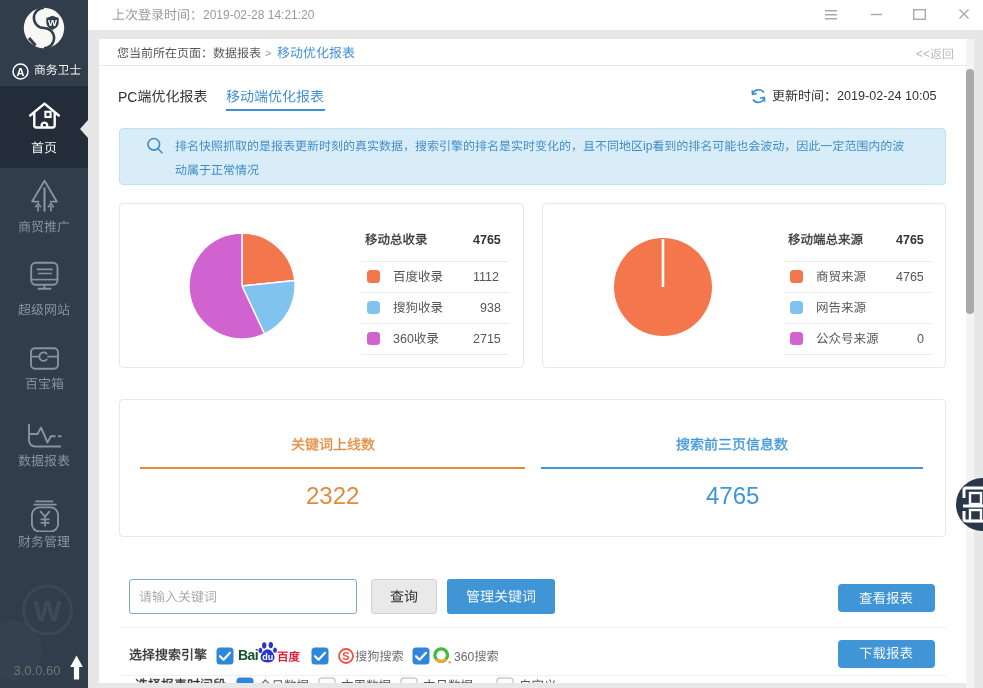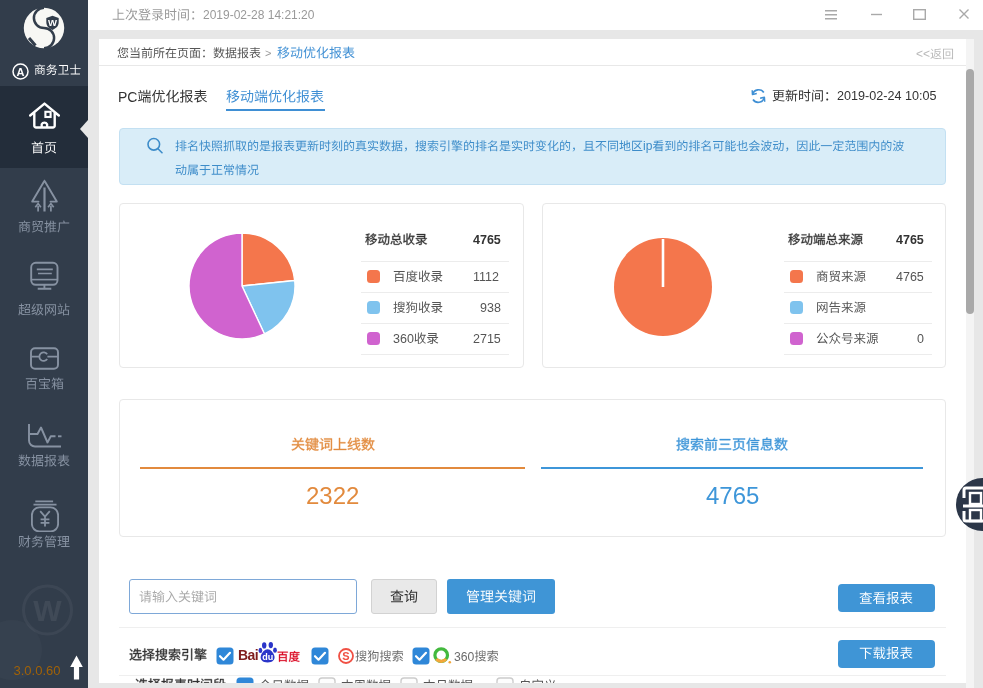--- a/index.html
+++ b/index.html
@@ -233,21 +233,21 @@
         <use href="#g1" x="1000"></use>
         <use href="#g21" x="2000"></use>
         <use href="#g22" x="3000"></use>
       </g>
     </svg>
 <svg style="position:absolute;left:0px;top:575px" width="88" height="113" viewBox="0 0 88 113">
 <circle cx="47.5" cy="35" r="24" fill="none" stroke="rgba(255,255,255,0.05)" stroke-width="3"></circle>
 <text x="47.5" y="46" font-family="Liberation Sans, sans-serif" font-size="30" font-weight="bold" fill="rgba(255,255,255,0.07)" text-anchor="middle">W</text>
 <circle cx="12" cy="75" r="30" fill="rgba(255,255,255,0.022)"></circle>
 </svg>
-<div style="position:absolute;left:13.5px;top:663px;width:60px;height:16px;font:13px 'Liberation Sans',sans-serif;color:#a16207">3.0.0.60</div>
+<div style="position:absolute;left:13.5px;top:663px;width:60px;height:16px;font:13px 'Liberation Sans',sans-serif;color:#737373">3.0.0.60</div>
 <svg style="position:absolute;left:69.5px;top:655px" width="13" height="25" viewBox="0 0 13 25">
 <path d="M6.5 0.5 L12.8 12 H9.1 V24.5 H3.9 V12 H0.2 Z" fill="#fff"></path>
 </svg>
 <svg style="position:absolute;left:112.0px;top:5.2px;overflow:visible" width="205" height="21" font-family="Liberation Sans, sans-serif">
       <g fill="#999999" transform="translate(0,14.4) scale(0.013000,-0.013000)">
         <use href="#g23" x="0"></use>
         <use href="#g24" x="1000"></use>
         <use href="#g25" x="2000"></use>
         <use href="#g26" x="3000"></use>
         <use href="#g27" x="4000"></use>
@@ -613,21 +613,21 @@
         <use href="#g57" x="2000"></use>
         <use href="#g58" x="3000"></use>
         <use href="#g59" x="4000"></use>
         <use href="#g60" x="5000"></use>
       </g>
     </svg>
 <svg style="position:absolute;left:216px;top:646.5px" width="18" height="18" viewBox="0 0 18 18">
 <rect x="0.5" y="0.5" width="17" height="17" rx="3.5" fill="#2f87d8"></rect>
 <path d="M4 9.2 L7.5 12.7 L14 5.8" fill="none" stroke="#fff" stroke-width="2.2" stroke-linecap="round" stroke-linejoin="round"></path>
 </svg>
-<div style="position:absolute;left:238px;top:647px;width:26px;height:16px;font:bold 14px 'Liberation Sans',sans-serif;color:#7f1d1d;letter-spacing:-0.6px">Bai</div>
+<div style="position:absolute;left:238px;top:647px;width:26px;height:16px;font:bold 14px 'Liberation Sans',sans-serif;color:#14532d;letter-spacing:-0.6px">Bai</div>
 <svg style="position:absolute;left:258px;top:641px" width="20" height="23" viewBox="0 0 20 23">
 <ellipse cx="6.2" cy="4.4" rx="2.2" ry="3.1" fill="#2b35c9"></ellipse>
 <ellipse cx="12.8" cy="4.1" rx="2.2" ry="3.1" fill="#2b35c9"></ellipse>
 <ellipse cx="2.4" cy="9.4" rx="1.9" ry="2.6" fill="#2b35c9"></ellipse>
 <ellipse cx="17.0" cy="9.2" rx="1.9" ry="2.6" fill="#2b35c9"></ellipse>
 <path d="M9.6 8.2 C12.4 8.2 15.6 11.6 16.4 15.0 C17.3 18.8 14.6 21.4 9.6 21.4 C4.6 21.4 1.9 18.8 2.8 15.0 C3.6 11.6 6.8 8.2 9.6 8.2 Z" fill="#2b35c9"></path>
 <text x="9.7" y="19.2" font-family="Liberation Sans, sans-serif" font-size="9" font-weight="bold" fill="#fff" text-anchor="middle">du</text>
 </svg>
 <svg style="position:absolute;left:277.0px;top:647.9px;overflow:visible" width="25" height="18" font-family="Liberation Sans, sans-serif">
       <g fill="#d9001d" stroke="#d9001d" stroke-width="28" transform="translate(0,12.8) scale(0.011500,-0.011500)">

